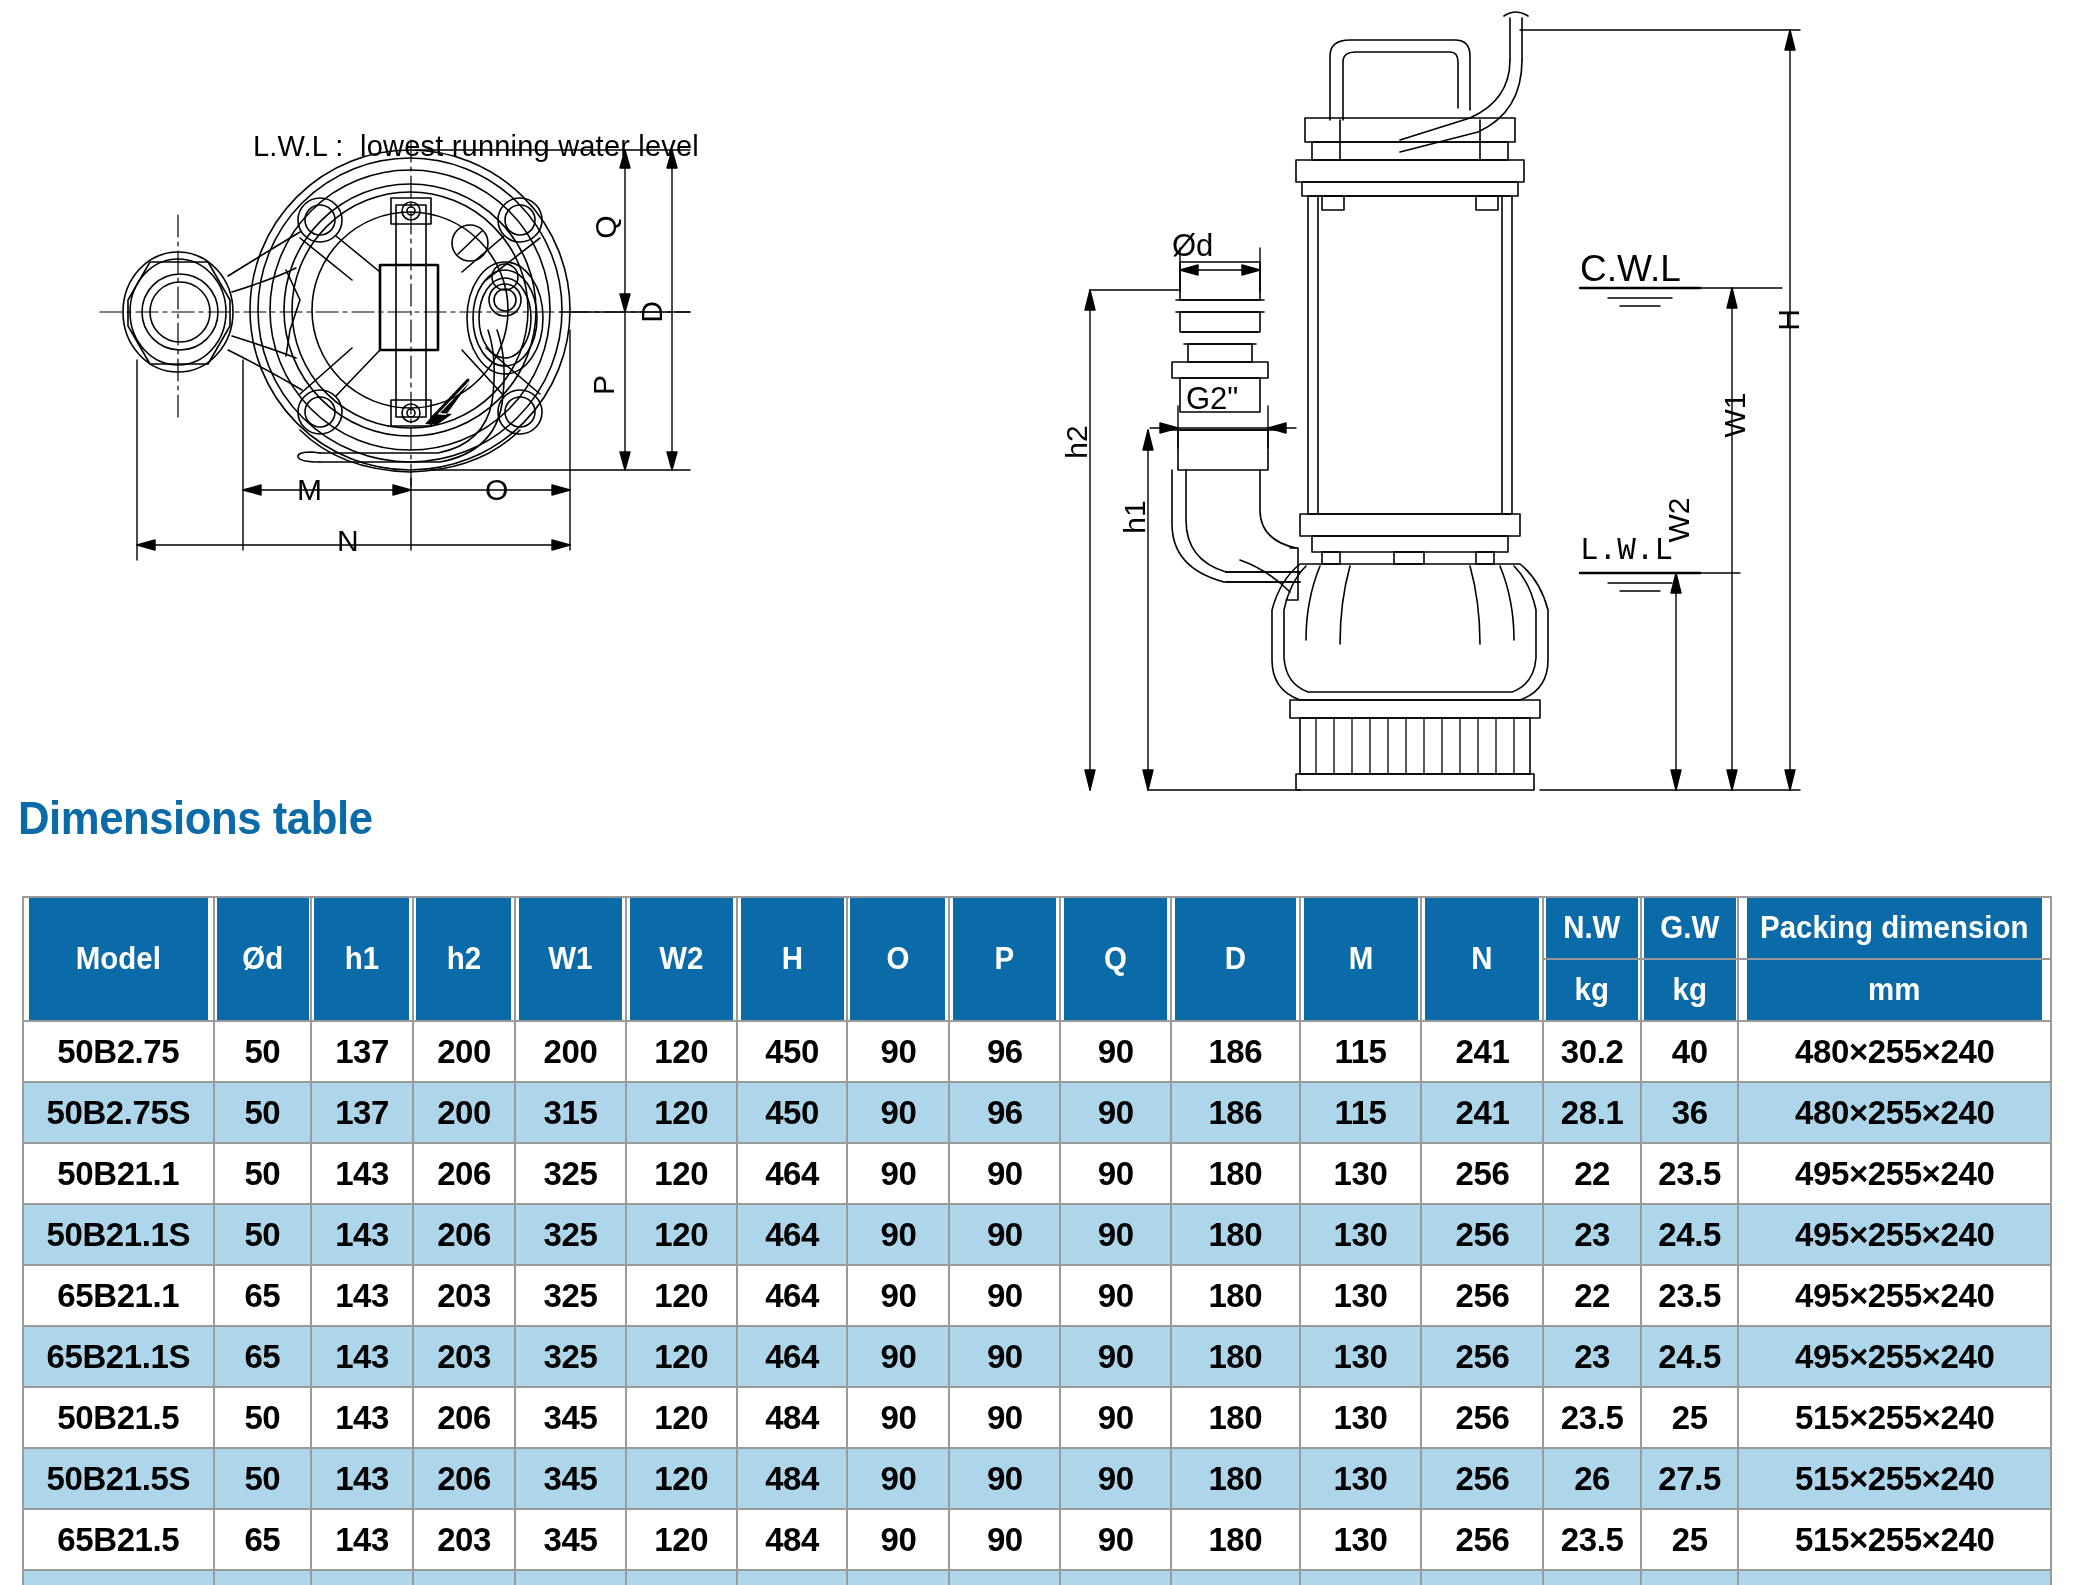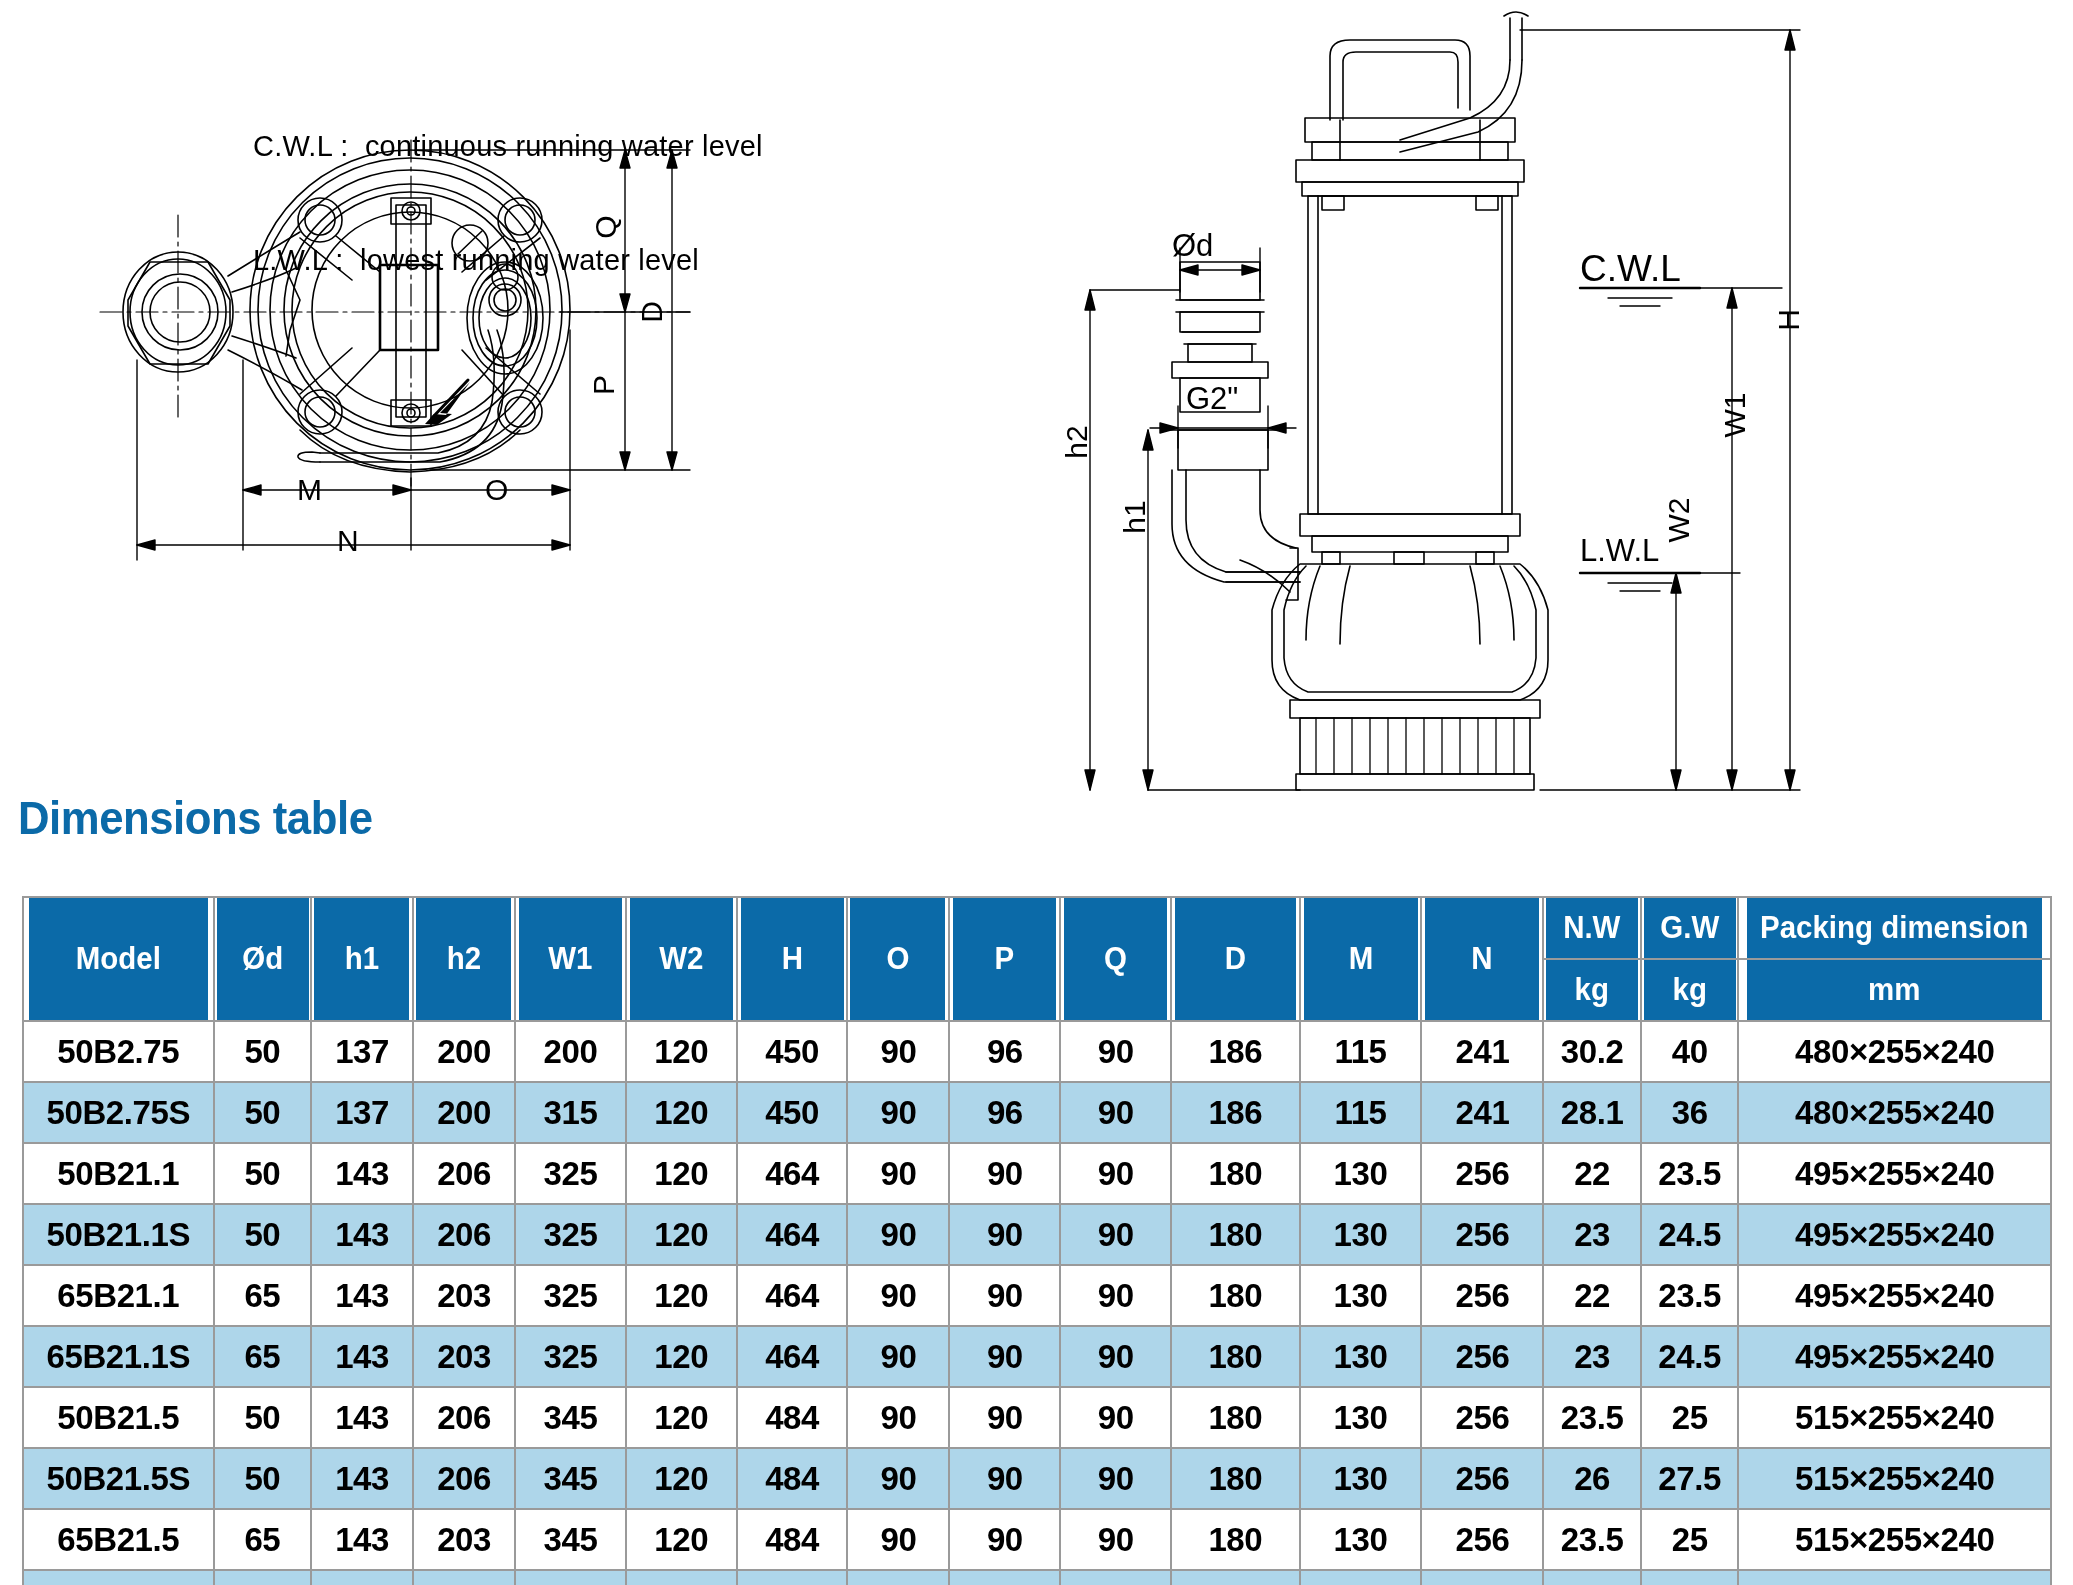--- a/index.html
+++ b/index.html
@@ -97,21 +97,20 @@
   }
   tbody tr.alt td { background: #aed6ea; }
   tbody tr.plain td { background: #ffffff; }
   td.model { font-size: 33px; }
   td.pack { font-size: 32px; }
 </style>
 </head>
 <body>
 
 <div class="legend">
-  <div>C.W.L :  continuous running water level</div>
   <div>L.W.L :  lowest running water level</div>
 </div>
 
 <div class="drawings">
 
   <svg class="dwg-svg" width="2073" height="810" viewBox="0 0 2073 810">
     <g fill="none" stroke="#000" stroke-width="1.6" stroke-linecap="round" stroke-linejoin="round">
 
       <g>
 
@@ -349,21 +348,21 @@
   <div class="dimlabel rot90" style="left:594px; top:368px;">P</div>
   <div class="dimlabel" style="left:297px; top:473px;">M</div>
   <div class="dimlabel" style="left:485px; top:473px;">O</div>
   <div class="dimlabel" style="left:337px; top:524px;">N</div>
 
   <div class="dimlabel" style="left:1172px; top:228px; font-size:31px;">Ød</div>
   <div class="dimlabel" style="left:1186px; top:381px; font-size:31px;">G2"</div>
   <div class="dimlabel rot90" style="left:1060px; top:425px;">h2</div>
   <div class="dimlabel rot90" style="left:1118px; top:500px;">h1</div>
   <div class="dimlabel" style="left:1580px; top:248px; font-size:37px;">C.W.L</div>
-  <div class="dimlabel" style="left:1580px; top:533px; font-size:31px;">L.W.L</div>
+  <div class="dimlabel" style="left:1580px; top:533px; font-size:31px;font-family:Liberation Mono, monospace;">L.W.L</div>
   <div class="dimlabel rot90" style="left:1778px; top:303px;">H</div>
   <div class="dimlabel rot90" style="left:1712px; top:398px;">W1</div>
   <div class="dimlabel rot90" style="left:1656px; top:503px;">W2</div>
 </div>
 
 <div class="section-title">Dimensions table</div>
 
 <div class="table-wrap">
   <table class="dims">
     <thead>

